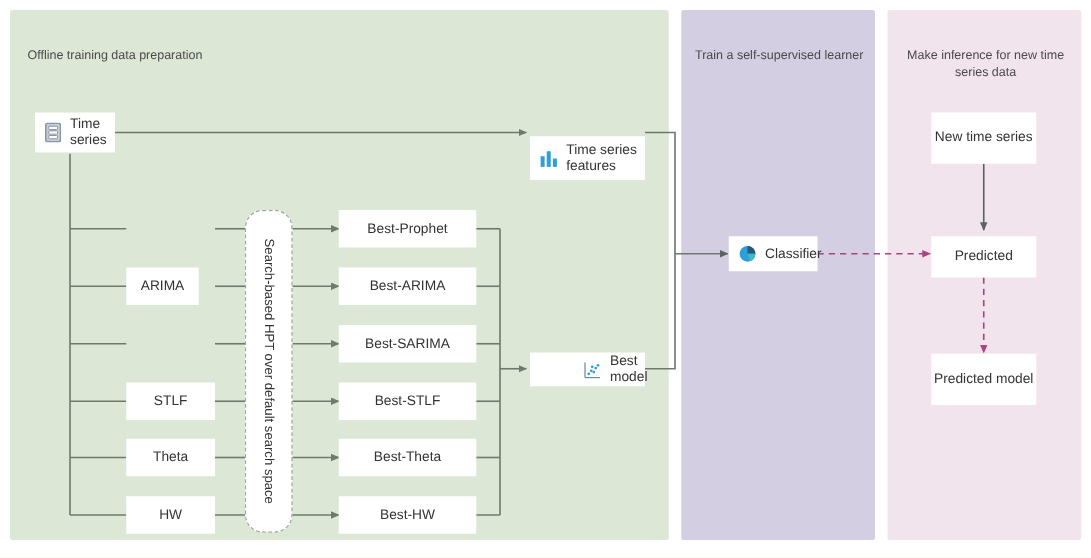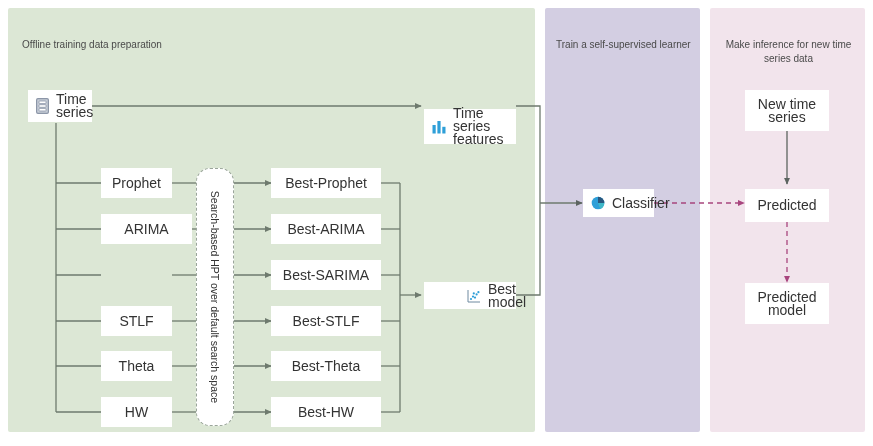--- a/index.html
+++ b/index.html
@@ -17,21 +17,21 @@
   #t-offline{left:22px;top:22px;}
   #t-train{left:556px;top:22px;width:135px;}
   #t-infer{left:721px;top:22px;width:135px;text-align:center;}
 
   
   #wires{position:absolute;left:0;top:0;width:873px;height:446px;}
 
   
   .node{position:absolute;background:#ffffff;box-sizing:border-box;
         display:flex;align-items:center;justify-content:center;
-        font-size:14px;line-height:13px;color:#333333;text-align:center;}
+        font-size:11px;line-height:13px;color:#333333;text-align:center;}
   .node.with-icon{justify-content:flex-start;padding-left:8px;gap:7px;}
   .node .lbl{text-align:left;}
 
   
   #hpt{position:absolute;left:196px;top:168px;width:38px;height:258px;
        background:#ffffff;border:1.4px dashed #9aa59a;border-radius:14px;
        box-sizing:border-box;overflow:hidden;}
   #hpt .rot{position:absolute;left:50%;top:50%;
        transform:translate(-50%,-50%) rotate(90deg);
        white-space:nowrap;font-size:10.5px;color:#333333;}
@@ -118,24 +118,21 @@
   <div class="node with-icon" id="n-source" style="left:28px;top:90px;width:64px;height:32px;">
     <svg class="ico" width="13" height="16" viewBox="0 0 13 16">
       <rect x="0.6" y="0.6" width="11.8" height="14.8" rx="1.4" fill="#c6ccd6" stroke="#8c96a8" stroke-width="1.2"></rect>
       <rect x="3" y="3" width="7" height="2.6" rx="0.6" fill="#ffffff" stroke="#8c96a8" stroke-width="0.8"></rect>
       <rect x="3" y="6.7" width="7" height="2.6" rx="0.6" fill="#ffffff" stroke="#8c96a8" stroke-width="0.8"></rect>
       <rect x="3" y="10.4" width="7" height="2.6" rx="0.6" fill="#ffffff" stroke="#8c96a8" stroke-width="0.8"></rect>
     </svg>
     <span class="lbl">Time series</span>
   </div>
 
-  <div class="node" style="left:101px;top:168px;width:71px;height:30px;">
-    <span>Prophet</span>
-  </div>
-  <div class="node" style="left:101px;top:214px;width:91px;height:30px;">
+  <div class="node" style="left:101px;top:214px;width:58px;height:30px;">
     <span>ARIMA</span>
   </div>
   <div class="node" style="left:101px;top:306px;width:71px;height:30px;">
     <span>STLF</span>
   </div>
   <div class="node" style="left:101px;top:351px;width:71px;height:30px;">
     <span>Theta</span>
   </div>
   <div class="node" style="left:101px;top:397px;width:71px;height:30px;">
     <span>HW</span>

